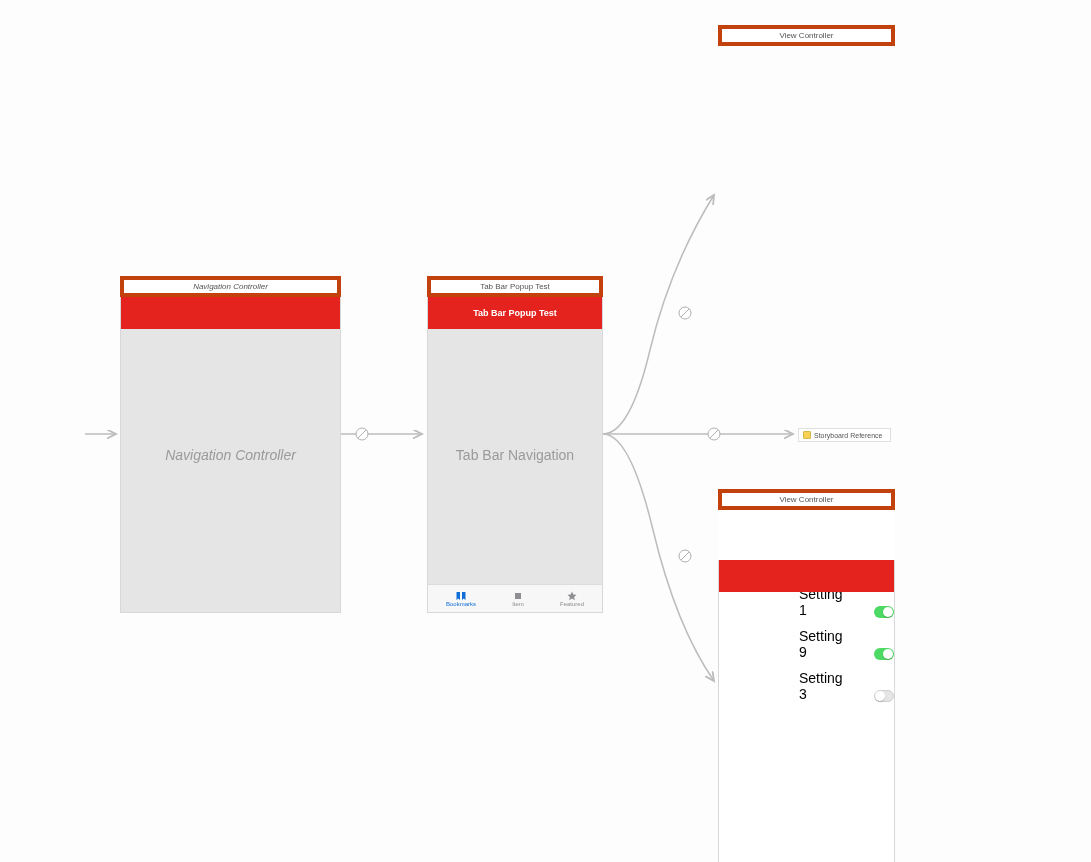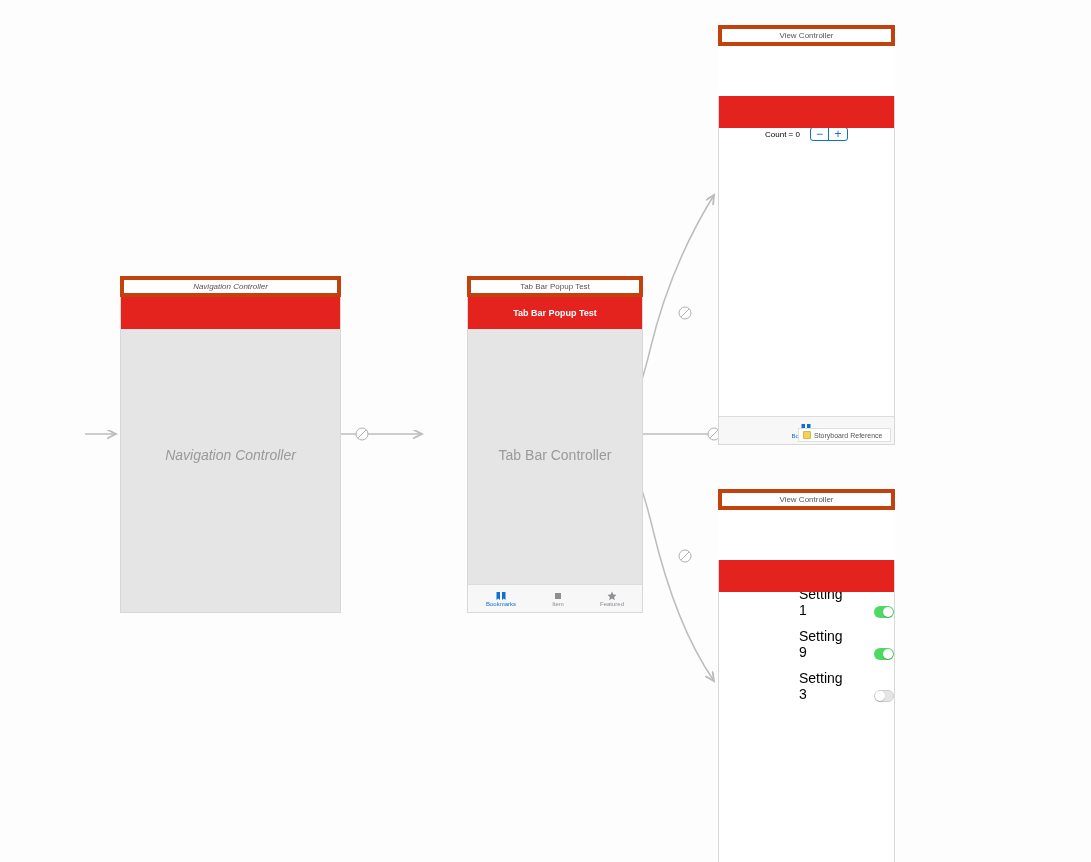--- a/index.html
+++ b/index.html
@@ -196,27 +196,27 @@
   </svg>
 
 <div class="scene" style="left:120px; top:276px; width:221px;font-style:italic;">
   <div class="scene-title">Navigation Controller</div>
   <div class="scene-body" style="height:316px;">
     <div class="navbar-red"></div>
     <div class="center-label">Navigation Controller</div>
   </div>
 </div>
 
-<div class="scene" style="left:427px; top:276px; width:176px;margin-left:40px;">
+<div class="scene" style="left:427px; top:276px; width:176px;">
   <div class="scene-title">Tab Bar Popup Test</div>
   <div class="scene-body" style="height:316px;">
     <div class="navbar-red">
       <span>Tab Bar Popup Test</span>
     </div>
-    <div class="center-label">Tab Bar Controller</div>
+    <div class="center-label">Tab Bar Navigation</div>
     <div class="tabbar">
       <div class="tab-item active">
         <svg viewBox="0 0 24 20">
             <path fill="currentColor" d="M3 2h7v16l-3.5-3L3 18V2zm11 0h7v16l-3.5-3L14 18V2z"></path>
           </svg>
         <span>Bookmarks</span>
       </div>
       <div class="tab-item">
         <svg viewBox="0 0 20 20">
             <rect x="4" y="4" width="12" height="12" fill="currentColor"></rect>
@@ -228,39 +228,20 @@
             <path fill="currentColor" d="M10 1l2.6 5.8L19 7.7l-4.7 4.3 1.3 6.3L10 15l-5.6 3.3 1.3-6.3L1 7.7l6.4-.9L10 1z"></path>
           </svg>
         <span>Featured</span>
       </div>
     </div>
   </div>
 </div>
 
 <div class="scene" style="left:718px; top:25px; width:177px;">
   <div class="scene-title">View Controller</div>
-  <div class="scene-body vc-body" style="height:349px;">
-    <div class="navbar-red"></div>
-    <div class="section-title">Random Content</div>
-    <div class="count-row">
-      <span>Count = 0</span>
-      <div class="stepper">
-        <div>−</div>
-        <div>+</div>
-      </div>
-    </div>
-    <div class="tabbar" style="justify-content:center;">
-      <div class="tab-item active">
-        <svg viewBox="0 0 24 20">
-            <path fill="currentColor" d="M3 2h7v16l-3.5-3L3 18V2zm11 0h7v16l-3.5-3L14 18V2z"></path>
-          </svg>
-        <span>Bookmarks</span>
-      </div>
-    </div>
-  </div>
 </div>
 
 <div class="sb-ref" style="left:798px; top:428px;">
   <div class="yelicon"></div>
   <span>Storyboard Reference</span>
 </div>
 
 <div class="scene" style="left:718px; top:489px; width:177px;">
   <div class="scene-title">View Controller</div>
   <div class="scene-body vc-body" style="height:349px;">

